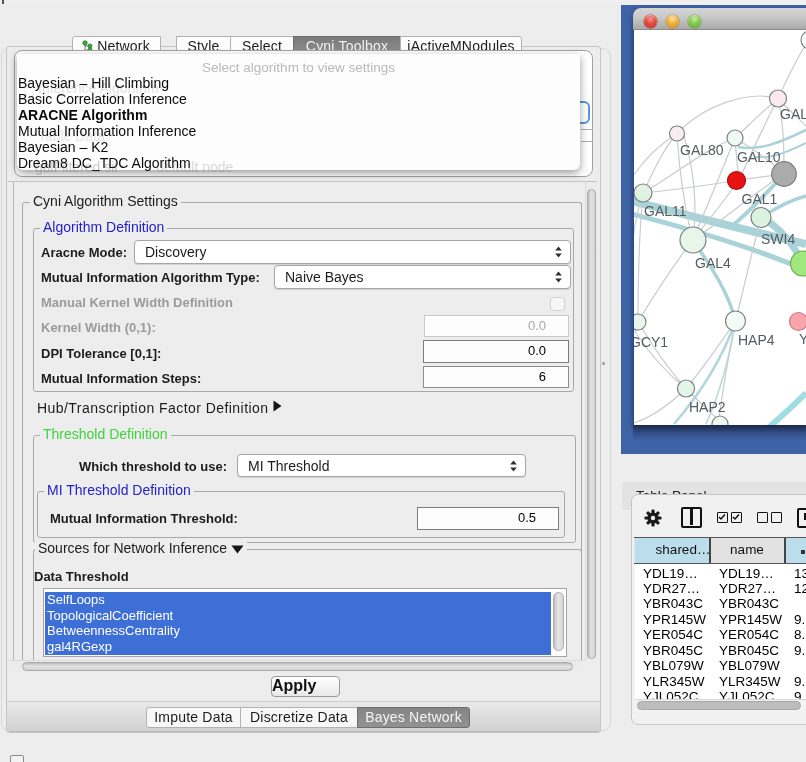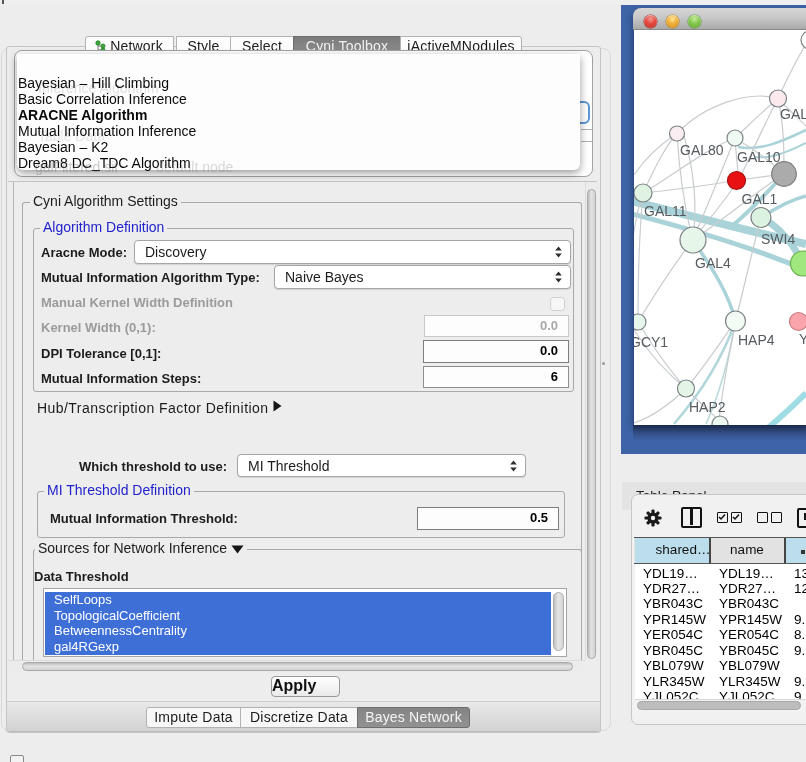--- a/index.html
+++ b/index.html
@@ -3,21 +3,21 @@
 <meta charset="utf-8">
 <style>
   html,body{margin:0;padding:0;}
   #root{position:relative;width:806px;height:762px;overflow:hidden;background:#ededed;
         font-family:"Liberation Sans", sans-serif;font-size:13px;color:#1c1c1c;}
   .abs{position:absolute;}
   .lbl{position:absolute;font-weight:bold;white-space:nowrap;}
   .grp{position:absolute;border:1px solid #a9a9a9;border-radius:3px;}
   .gtitle{position:absolute;top:-10px;background:#ededed;padding:0 3px;white-space:nowrap;font-weight:normal;font-size:14px;}
   .field{position:absolute;background:#fdfdfd;border:1px solid #c9c9c9;text-align:right;
-         padding-right:10px;box-sizing:border-box;line-height:20px;font-weight:bold;}
+         padding-right:22px;box-sizing:border-box;line-height:20px;}
   .combo{position:absolute;background:#fff;border:1px solid #a6a6a6;border-radius:4px;
          box-sizing:border-box;box-shadow:0 1px 1px rgba(0,0,0,0.12);}
   .combo .ct{position:absolute;left:10px;top:0;bottom:0;display:flex;align-items:center;font-size:14px;}
   .tabseg{position:absolute;top:36px;height:19px;background:#fcfcfc;border:1px solid #b2b2b2;
           text-align:center;line-height:19px;box-sizing:content-box;font-size:14px;letter-spacing:0.2px;}
 </style>
 </head>
 <body>
 <div id="root">
 
@@ -120,21 +120,21 @@
   </svg>
   </div>
 
   <div class="abs" style="left:0;top:0;width:806px;height:5px;background:#efefef;"></div>
   <div class="abs" style="left:2px;top:0;width:2px;height:4px;background:#555;"></div>
 
   <div class="abs" id="panel" style="left:6px;top:46px;width:595px;height:687px;border:1px solid #c4c4c4;
        border-radius:3px;background:#ededed;box-sizing:border-box;"></div>
   <div class="abs" style="left:13px;top:182px;width:1px;height:490px;background:#b5b5b5;"></div>
 
-  <div class="tabseg" style="left:85px;width:87px;border-radius:3px 0 0 3px;">
+  <div class="tabseg" style="left:72px;width:87px;border-radius:3px 0 0 3px;">
      <svg style="position:absolute;left:8px;top:3px;" width="12" height="13" viewBox="0 0 12 13">
        <path d="M4 3 L4 10 M4 6 L9 6 M4 10 L9 10" stroke="#7a7a7a" stroke-width="1"></path>
        <circle cx="4" cy="3" r="2.2" fill="#3fae3f" stroke="#1c7a1c" stroke-width="0.8"></circle>
        <circle cx="9" cy="6" r="2" fill="#3fae3f" stroke="#1c7a1c" stroke-width="0.8"></circle>
        <circle cx="9" cy="10" r="2" fill="#3fae3f" stroke="#1c7a1c" stroke-width="0.8"></circle>
      </svg>
      <span style="margin-left:14px;">Network</span>
   </div>
   <div class="tabseg" style="left:176px;width:53px;">Style</div>
   <div class="tabseg" style="left:230px;width:62px;">Select</div>
@@ -179,20 +179,23 @@
   <span class="lbl" style="left:41px;top:346px;">DPI Tolerance [0,1]:</span>
   <div class="field" style="left:423px;top:340px;width:146px;height:23px;border:1.5px solid #7d7d7d;color:#000;">0.0</div>
   <span class="lbl" style="left:41px;top:371px;">Mutual Information Steps:</span>
   <div class="field" style="left:423px;top:366px;width:146px;height:22px;border:1.5px solid #8d8d8d;color:#000;">6</div>
 
   <span class="abs" style="left:37px;top:400px;white-space:nowrap;font-size:14px;letter-spacing:0.45px;">Hub/Transcription Factor Definition</span>
   <svg class="abs" style="left:273px;top:400px;" width="9" height="12" viewBox="0 0 9 12">
       <path d="M0.5 0.5 L8.5 6 L0.5 11.5 Z" fill="#151515"></path>
     </svg>
 
+  <div class="grp" style="left:33px;top:435px;width:541px;height:106px;">
+    <span class="gtitle" style="left:6px;color:#3fd23f;">Threshold Definition</span>
+  </div>
   <span class="lbl" style="left:79px;top:459px;">Which threshold to use:</span>
   <div class="combo" style="left:237px;top:454px;width:289px;height:23px;">
     <span class="ct">MI Threshold</span>
     <svg style="position:absolute;right:7px;top:50%;margin-top:-6px;" width="9" height="12" viewBox="0 0 9 12">
         <path d="M4.5 0.5 L7.8 4.6 L1.2 4.6 Z M4.5 11.5 L7.8 7.4 L1.2 7.4 Z" fill="#2e2e2e"></path>
       </svg>
   </div>
   <div class="grp" style="left:37px;top:491px;width:526px;height:45px;">
     <span class="gtitle" style="left:6px;color:#2222cc;">MI Threshold Definition</span>
   </div>
@@ -200,21 +203,21 @@
   <div class="field" style="left:417px;top:507px;width:142px;height:23px;border:1.5px solid #7d7d7d;color:#000;">0.5</div>
 
   <div class="grp" style="left:33px;top:549px;width:547px;height:123px;border-bottom:none;">
     <span class="gtitle" style="left:1px;">Sources for Network Inference <svg width="13" height="9" viewBox="0 0 13 9" style="vertical-align:-1px;">
           <path d="M0.5 0.5 L12.5 0.5 L6.5 8.5 Z" fill="#151515"></path>
         </svg></span>
   </div>
   <span class="lbl" style="left:34px;top:569px;">Data Threshold</span>
   <div class="abs" style="left:43px;top:588px;width:524px;height:69px;background:#fff;border:1px solid #a5a5a5;box-sizing:border-box;overflow:hidden;">
     <div class="abs" style="left:1px;top:3px;width:506px;height:63px;background:#3e6fd6;color:#fff;
-         line-height:15.6px;padding-left:9px;box-sizing:border-box;">SelfLoops<br>TopologicalCoefficient<br>BetweennessCentrality<br>gal4RGexp</div>
+         line-height:15.6px;padding-left:2px;box-sizing:border-box;">SelfLoops<br>TopologicalCoefficient<br>BetweennessCentrality<br>gal4RGexp</div>
     <div class="abs" style="left:509px;top:3px;width:11px;height:59px;background:linear-gradient(90deg,#c0c0c0,#e6e6e6 45%,#d5d5d5);border:1px solid #ababab;border-radius:5.5px;box-sizing:border-box;"></div>
   </div>
 
   <div class="abs" style="left:585px;top:182px;width:12px;height:478px;background:#ececec;border-left:1px solid #dcdcdc;"></div>
   <div class="abs" style="left:587px;top:189px;width:9px;height:470px;background:linear-gradient(90deg,#bcbcbc,#e3e3e3 45%,#d2d2d2);border:1px solid #a9a9a9;border-radius:5px;box-sizing:border-box;"></div>
 
   <div class="abs" style="left:8px;top:660px;width:577px;height:12px;background:#ececec;border-top:1px solid #dcdcdc;"></div>
   <div class="abs" style="left:22px;top:661.5px;width:551px;height:9px;background:linear-gradient(180deg,#bcbcbc,#e3e3e3 45%,#d2d2d2);border:1px solid #a9a9a9;border-radius:5px;box-sizing:border-box;"></div>
 
   <div class="abs" style="left:271px;top:676px;width:67px;height:19px;border:1px solid #9a9a9a;border-radius:4px;
@@ -226,20 +229,21 @@
        box-sizing:border-box;border-radius:0 0 3px 3px;"></div>
   <div class="tabseg" style="top:707px;left:146px;width:93px;border-radius:3px 0 0 3px;background:#f7f7f7;">Impute Data</div>
   <div class="tabseg" style="top:707px;left:240px;width:116px;background:#f7f7f7;">Discretize Data</div>
   <div class="tabseg" style="top:707px;left:357px;width:111px;border-radius:0 3px 3px 0;
        background:linear-gradient(180deg,#848484,#929292);border-color:#6e6e6e;color:#f5f5f5;">Bayes Network</div>
 
   <div class="abs" style="left:10px;top:755px;width:12px;height:10px;border:1.5px solid #8a8a8a;border-radius:2px;background:#f2f2f2;"></div>
 
   <div class="abs" id="dropdown" style="left:17px;top:54px;width:563px;height:116px;background:#fdfdfd;
        border-radius:0 0 6px 6px;box-shadow:0 3px 9px rgba(0,0,0,0.4);z-index:30;">
+    <div style="position:absolute;left:0;top:6px;width:100%;text-align:center;color:#b9b9b9;font-size:13.5px;">Select algorithm to view settings</div>
     <div style="position:absolute;left:21px;top:26px;color:rgba(120,120,120,0.22);font-size:14px;">Inference Algorithm</div>
     <div style="position:absolute;left:21px;top:74px;color:rgba(120,120,120,0.18);font-size:14px;">Table Data</div>
     <div style="position:absolute;left:1px;top:21px;line-height:16.1px;color:#0a0a0a;font-size:14px;">
       Bayesian – Hill Climbing<br>
       Basic Correlation Inference<br>
       <b>ARACNE Algorithm</b><br>
       Mutual Information Inference<br>
       Bayesian – K2<br>
       Dream8 DC_TDC Algorithm
     </div>

